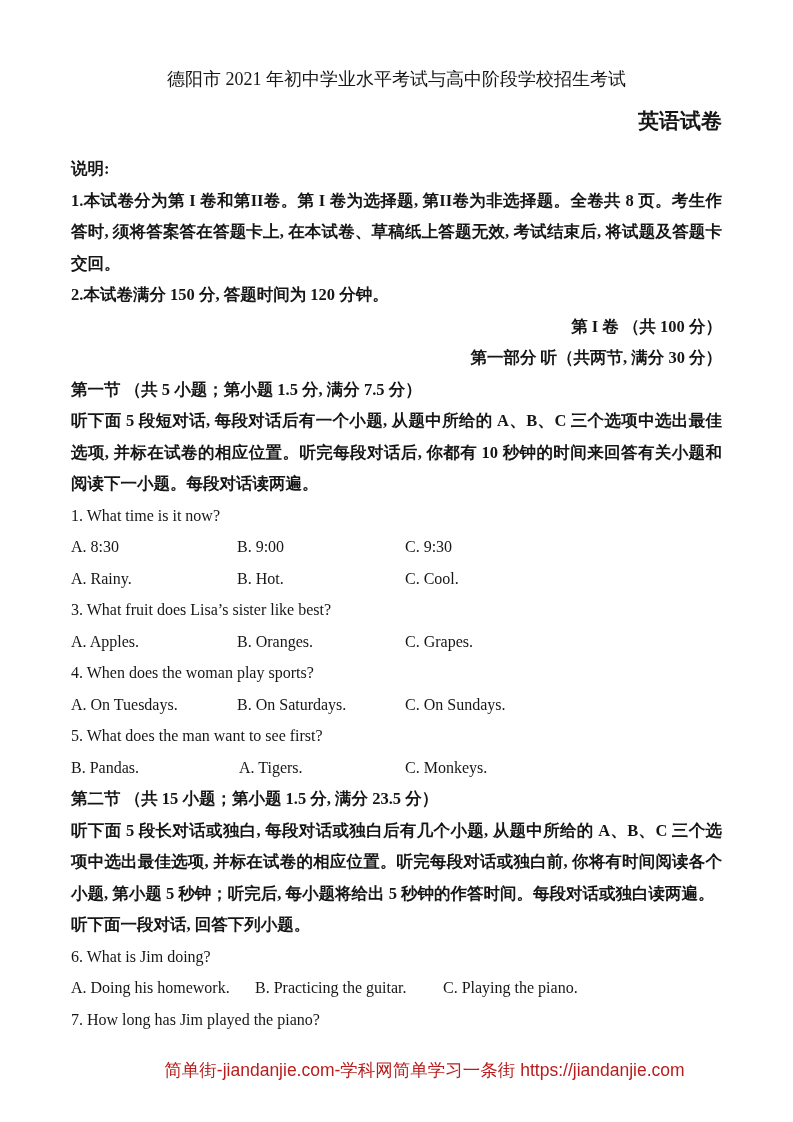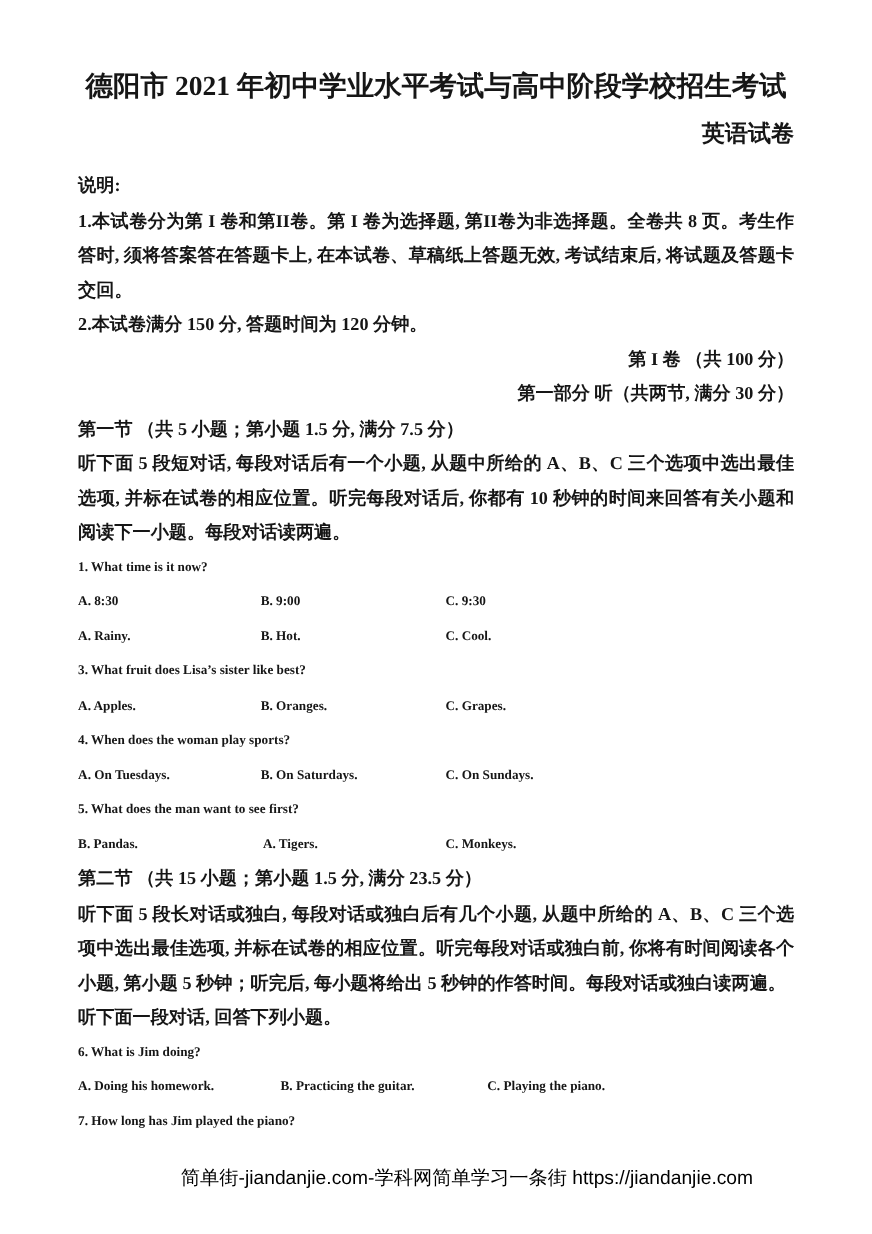--- a/index.html
+++ b/index.html
@@ -12,47 +12,47 @@
   }
   .page {
     position: relative;
     width: 793px; height: 1122px;
     background: #ffffff;
     overflow: hidden;
   }
   .content { padding: 64px 71px 0 71px; }
 
   .doc-title {
-    text-align: center; font-weight: 700;
-    font-size: 25px; line-height: 30px;
+    text-align: center; font-weight: 400;
+    font-size: 18px; line-height: 30px;
   }
   .doc-subtitle {
     text-align: right; font-weight: 700;
     font-size: 21px; line-height: 30px;
     margin-top: 12px; margin-bottom: 17px;
   }
 
   .line { line-height: 31.5px; }
   .zh   { font-size: 16.5px; font-weight: 700; }
   .zh-justify { text-align: justify; }
   .center { text-align: right; }
-  .en   { font-size: 12px; font-weight: 700; }
+  .en   { font-size: 16px; font-weight: 400; }
 
   .opts { display: flex; }
   .opts .opt { white-space: nowrap; }
   .opts-s1 .opt-a { width: 166px; }
   .opts-s1 .opt-b { width: 168px; }
   .opts-s2 .opt-a { width: 184px; }
   .opts-s2 .opt-b { width: 188px; }
 
   .footer {
     position: absolute; left: 0; right: 0; top: 1058px;
     text-align: center; text-indent: 56px;
     font-family: "Liberation Sans", "DejaVu Sans", sans-serif;
-    font-size: 17.5px; color: #000000;
+    font-size: 17.5px; color: #b91c1c;
   }
 </style>
 </head>
 <body>
 
 <div class="page">
   <div class="content">
 
     <div class="doc-title">德阳市 2021 年初中学业水平考试与高中阶段学校招生考试</div>
     <div class="doc-subtitle">英语试卷</div>

